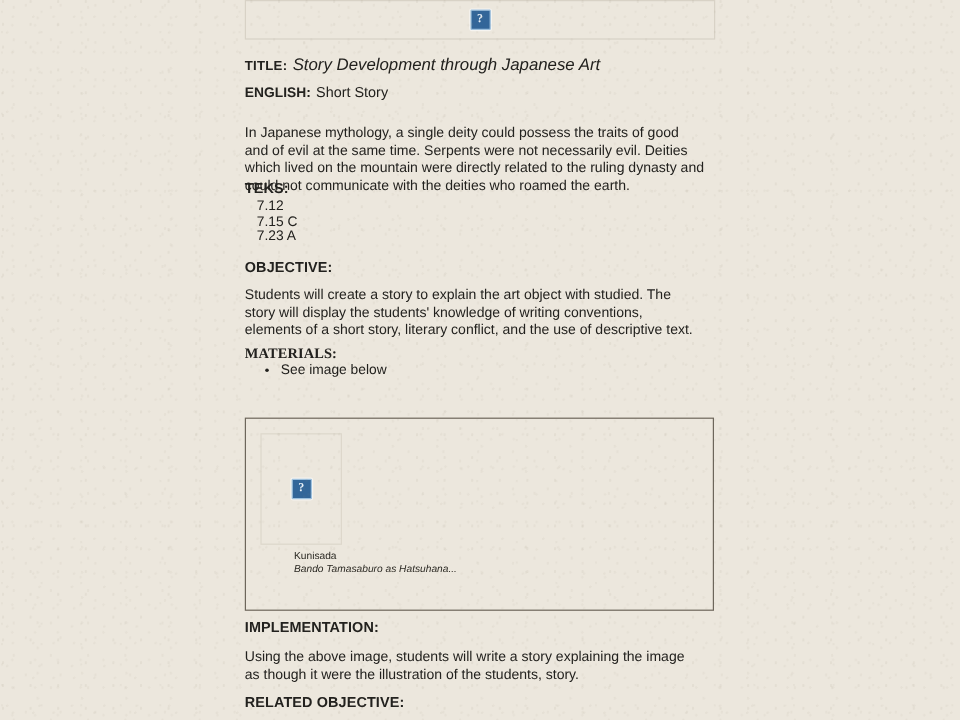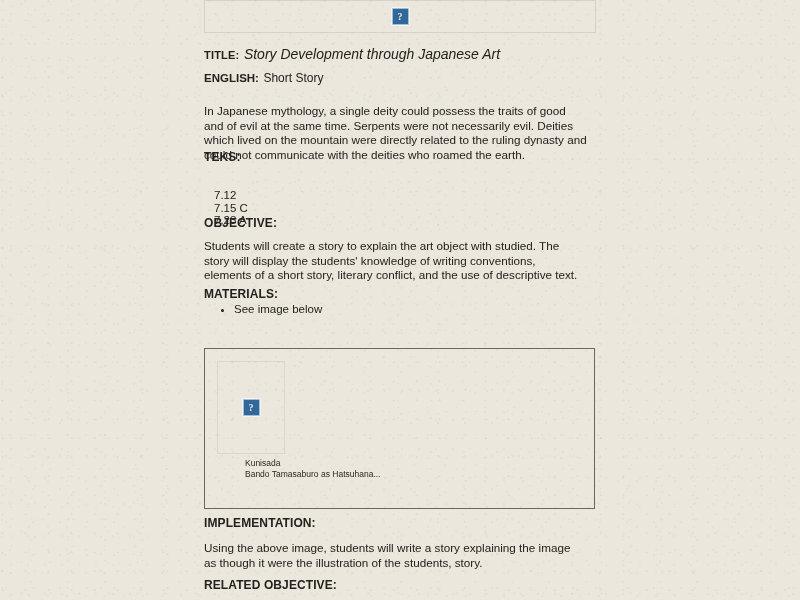--- a/index.html
+++ b/index.html
@@ -146,21 +146,21 @@
     align-items: center;
     justify-content: center;
   }
   .figure-caption {
     margin-top: 4px;
     font-size: 8.5px;
     line-height: 11px;
     color: #2a2822;
     margin-left: 28px;
   }
-  .figure-caption .cap-work { }
+  .figure-caption .cap-work { font-style: italic; }
 
   
   .at { position: absolute; left: 204px; }
 </style>
 </head>
 <body>
 
 <div id="page">
 
   <div class="content" style="top:0px;">
@@ -177,30 +177,30 @@
   </div>
 
   <div class="at" style="top:45px;">
     <span class="lbl-smallcaps">TITLE:</span>
     <span class="title-value">Story Development through Japanese Art</span>
   </div>
 
   <p class="body-text at" style="top:104px; width:383px;">In Japanese mythology, a single deity could possess the traits of good and of evil at the same time. Serpents were not necessarily evil. Deities which lived on the mountain were directly related to the ruling dynasty and could not communicate with the deities who roamed the earth.</p>
 
   <h3 class="section-head at" style="top:150px;">TEKS:</h3>
-  <ul class="plain-list at" style="top:189px;">
+  <ul class="plain-list at" style="top:166px;">
     <li>7.12</li>
     <li>7.15 C</li>
     <li>7.23 A</li>
   </ul>
 
   <h3 class="section-head at" style="top:216px;">OBJECTIVE:</h3>
   <p class="body-text at" style="top:239px; width:375px;">Students will create a story to explain the art object with studied. The story will display the students' knowledge of writing conventions, elements of a short story, literary conflict, and the use of descriptive text.</p>
 
-  <h3 class="section-head at" style="top:287px;">MATERIALS:</h3>
+  <h3 class="section-head at" style="top:287px;font-family:Liberation Serif, serif;">MATERIALS:</h3>
   <ul class="bullet-list at" style="top:302px;">
     <li>See image below</li>
   </ul>
 
   <div class="at" style="top:348px;">
     <div class="figure-box">
       <div class="figure-placeholder">
         <span class="broken-img">
           <span>?</span>
         </span>

